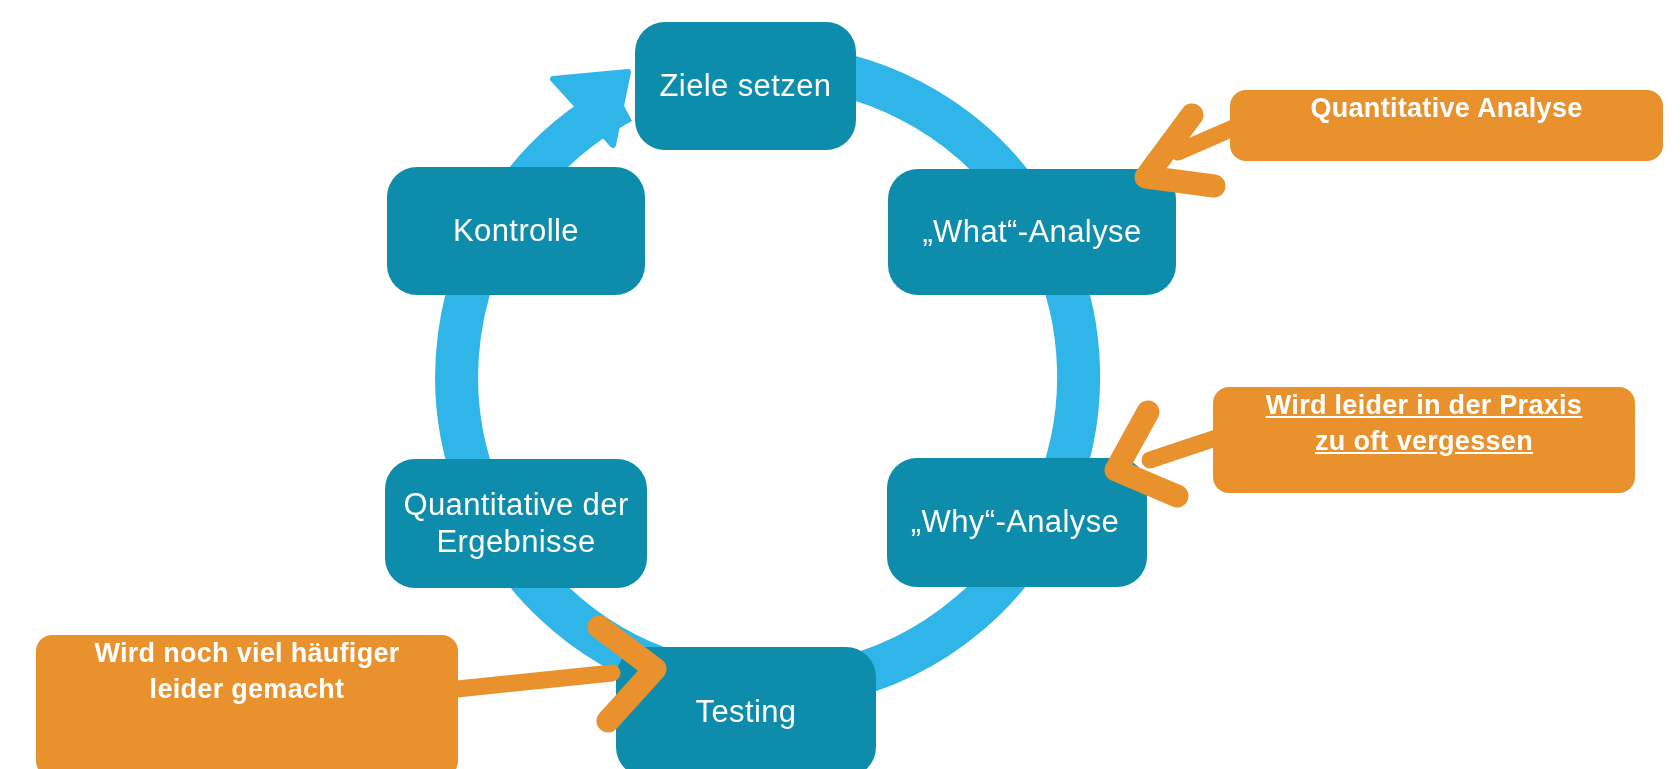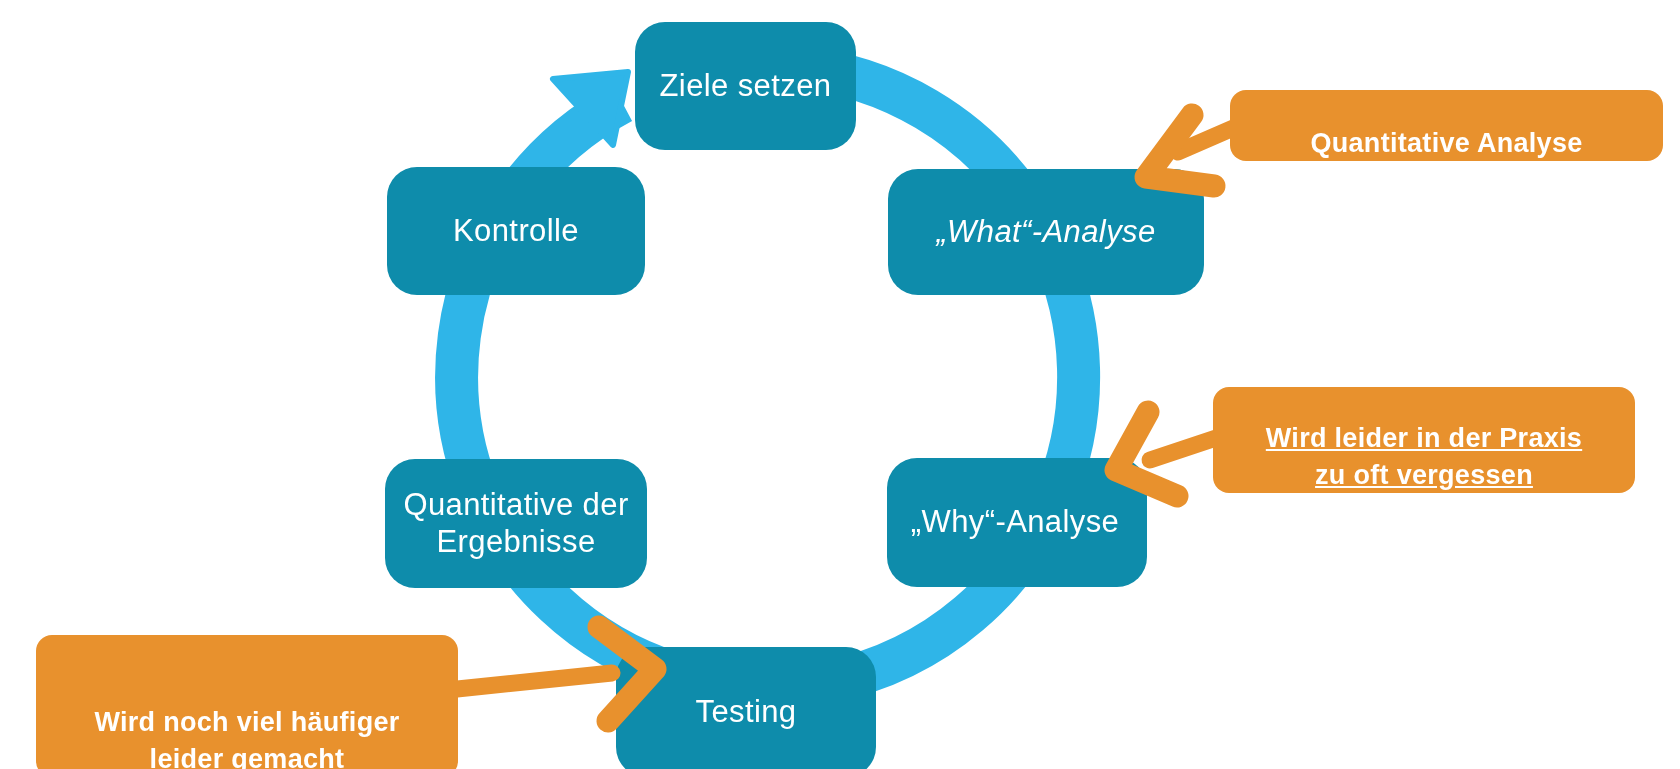--- a/index.html
+++ b/index.html
@@ -19,32 +19,32 @@
     position:absolute;
     background:var(--c-node,#0E8CAB);
     border-radius:30px;
     color:var(--c-node_text,#ffffff);
     display:flex;align-items:center;justify-content:center;text-align:center;
     font-size:31px;line-height:1.18;letter-spacing:.4px;
     padding:0 14px;box-sizing:border-box;
     z-index:2;
   }
   .n-ziele{left:635px;top:22px;width:221px;height:128px;}
-  .n-what{left:888px;top:169px;width:316px;height:126px;font-style:italic;}
+  .n-what{left:888px;top:169px;width:288px;height:126px;}
   .n-why{left:887px;top:458px;width:260px;height:129px;padding-left:10px;}
   .n-testing{left:616px;top:603px;width:260px;height:130px;margin-top:44px;}
   .n-integration{left:385px;top:459px;width:262px;height:129px;}
   .n-kontrolle{left:387px;top:167px;width:258px;height:128px;justify-content:center;}
   
   .callout{
     position:absolute;
     background:var(--c-callout,#E8912D);
     border-radius:16px;
     color:var(--c-callout_text,#ffffff);
-    display:flex;flex-direction:column;align-items:center;justify-content:flex-end;text-align:center;
+    display:flex;flex-direction:column;align-items:center;justify-content:flex-start;text-align:center;
     font-size:27px;font-weight:bold;line-height:1.35;letter-spacing:.3px;
     padding:0 18px;box-sizing:border-box;
     z-index:4;
   }
   .c-quant{left:1230px;top:90px;width:433px;height:71px;}
   .c-praxis{left:1213px;top:387px;width:422px;height:106px;text-decoration:underline;}
   .c-testing{left:36px;top:635px;width:422px;height:142px;}
   
   .oshaft{stroke:var(--c-callout,#E8912D);stroke-width:17;stroke-linecap:round;fill:none;}
   .ochevron{stroke:var(--c-callout,#E8912D);stroke-width:23;stroke-linecap:round;stroke-linejoin:round;fill:none;}

